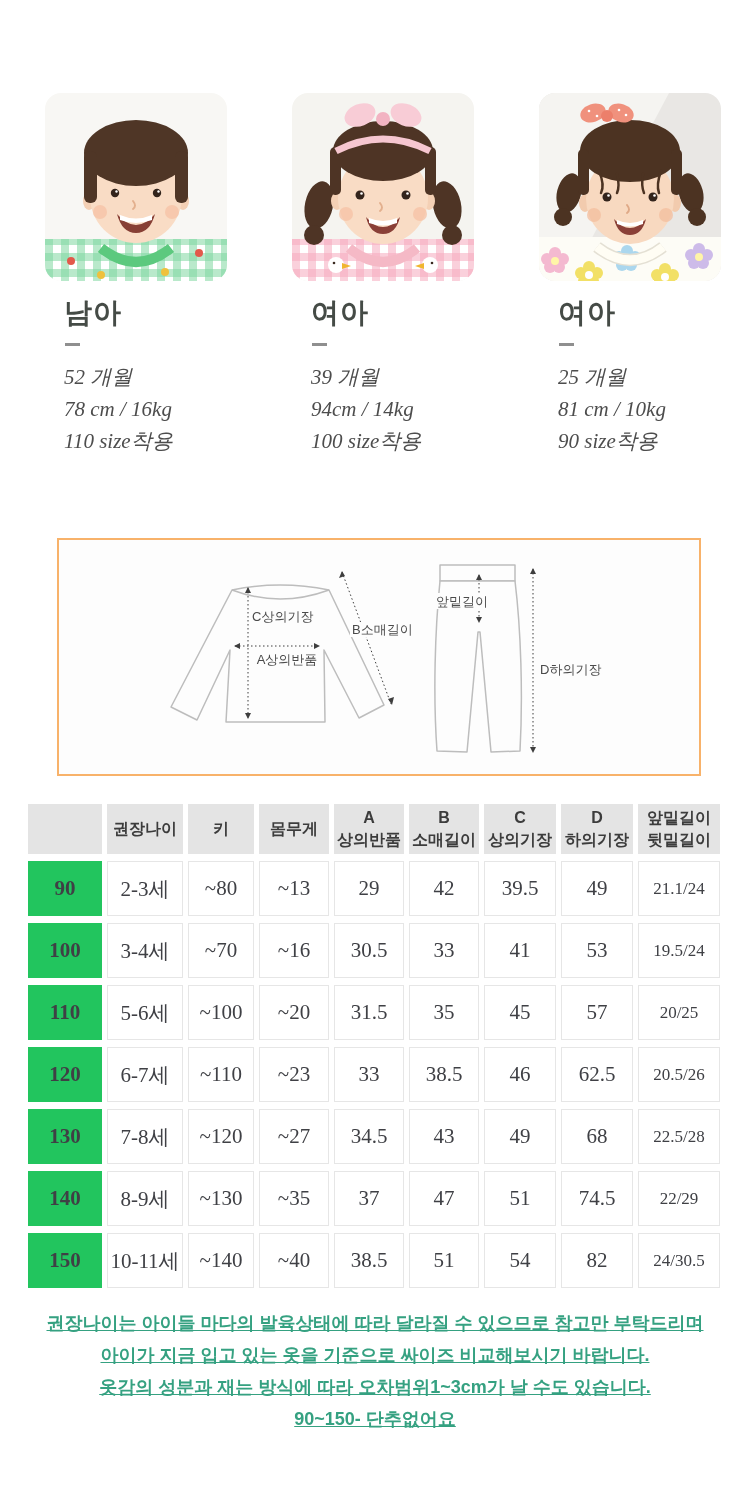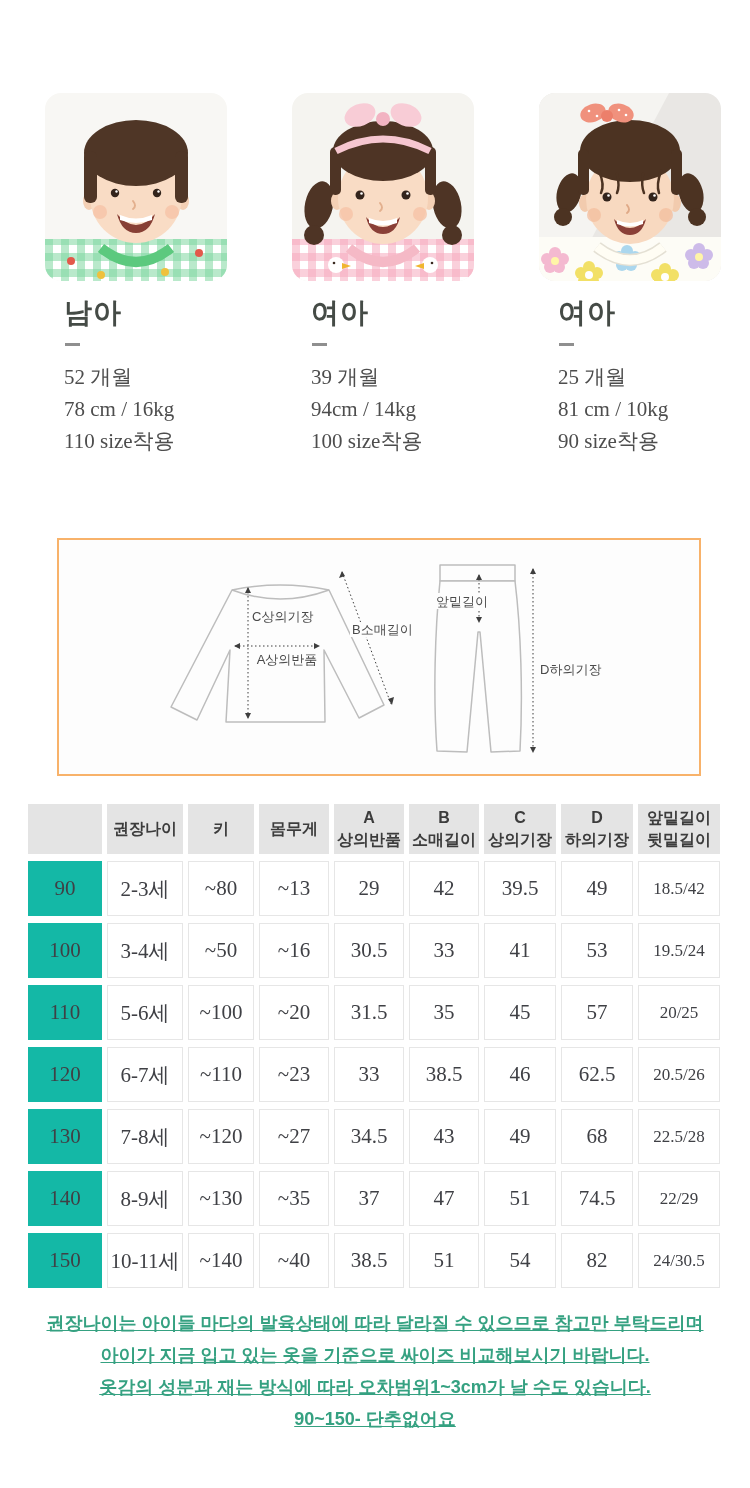--- a/index.html
+++ b/index.html
@@ -6,35 +6,35 @@
   .page{position:relative;width:750px;height:1436px;background:#ffffff;overflow:hidden;
         font-family:"Liberation Sans",sans-serif;}
 
   
   .models{position:absolute;top:93px;left:45px;width:676px;display:flex;justify-content:space-between;}
   .model-card{width:182px;}
   .photo{width:182px;height:188px;border-radius:16px;overflow:hidden;display:block;}
   .photo svg{display:block;}
   .model-name{margin:13px 0 0 19px;font-size:28px;font-weight:700;color:#454b46;letter-spacing:1px;}
   .dash{width:15px;height:3px;background:#8f8f8f;margin:11px 0 0 20px;}
-  .model-info{margin:15px 0 0 19px;font-family:"Liberation Serif",serif;font-size:21px;color:#4d4d4d;line-height:32px;white-space:nowrap;}
+  .model-info{margin:15px 0 0 19px;font-family:"Liberation Serif",serif;font-size:21px;color:#4d4d4d;line-height:32px;white-space:nowrap;font-style:italic;}
 
   
   .diagram{position:absolute;top:538px;left:57px;width:640px;height:234px;border:2px solid #f8b26a;background:#fdfdfd;}
   .diagram svg{display:block;}
   .dg-label{font-family:"Liberation Sans",sans-serif;font-size:13px;fill:#4a4a4a;}
 
   
   .size-table-wrap{position:absolute;top:797px;left:23px;}
   table.size{border-collapse:separate;border-spacing:5px 7px;table-layout:fixed;}
   table.size th{background:#e4e4e4;font-size:16px;font-weight:600;color:#3c3c3c;height:50px;padding:0 2px;vertical-align:middle;text-align:center;}
   table.size th .hl{display:block;line-height:22px;}
   table.size td{background:#ffffff;border:1px solid #e6e6e6;height:51px;text-align:center;vertical-align:middle;
        font-family:"Liberation Serif",serif;font-size:21px;color:#3f4045;}
-  table.size td.rh{background:#14b8a6;border:none;}
+  table.size td.rh{background:#22c55e;border:none;font-weight:bold;}
   table.size td:last-child{font-size:17px;}
 
   
   .notes{position:absolute;top:1307px;left:0;width:750px;text-align:center;
          font-size:18px;line-height:32px;font-weight:600;color:#35a181;}
   .notes p{margin:0;text-decoration:underline;}
 </style>
 </head>
 <body>
 
@@ -328,26 +328,26 @@
       <tbody>
         <tr>
             <td class="rh">90</td>
             <td>2-3세</td>
             <td>~80</td>
             <td>~13</td>
             <td>29</td>
             <td>42</td>
             <td>39.5</td>
             <td>49</td>
-            <td>18.5/42</td>
+            <td>21.1/24</td>
           </tr>
         <tr>
             <td class="rh">100</td>
             <td>3-4세</td>
-            <td>~50</td>
+            <td>~70</td>
             <td>~16</td>
             <td>30.5</td>
             <td>33</td>
             <td>41</td>
             <td>53</td>
             <td>19.5/24</td>
           </tr>
         <tr>
             <td class="rh">110</td>
             <td>5-6세</td>

